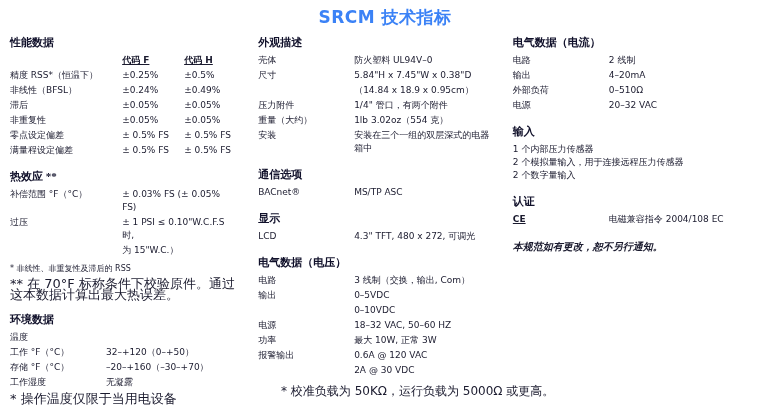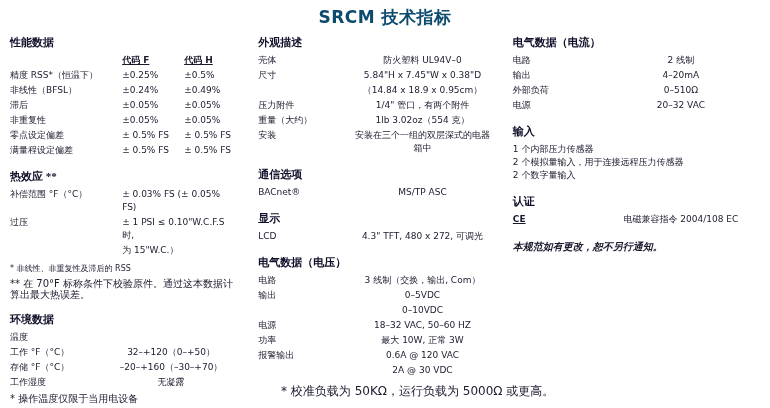--- a/index.html
+++ b/index.html
@@ -15,21 +15,21 @@
     overflow: hidden;
   }
   .page {
     position: relative;
     width: 770px;
     height: 408px;
     box-sizing: border-box;
   }
   .title {
     text-align: center;
-    color: #0c4a6e;
+    color: #3b82f6;
     font-size: 17px;
     font-weight: bold;
     padding-top: 6px;
     letter-spacing: 0.5px;
   }
   .columns {
     display: flex;
     padding: 6px 17px 0 10px;
     box-sizing: border-box;
     gap: 16px;
@@ -81,30 +81,30 @@
     line-height: 13px;
     margin-bottom: 2px;
   }
   .r2 .lbl {
     flex: 0 0 92px;
     white-space: nowrap;
     padding-right: 4px;
   }
   .r2 .val {
     flex: 1 1 auto;
-    text-align: center;
+    text-align: left;
   }
   .note {
     font-size: 8px;
     line-height: 11px;
     margin-top: 6px;
     color: #1a1a2e;
   }
   .note2 {
-    font-size: 10px;
+    font-size: 13px;
     line-height: 11px;
     margin-top: 4px;
   }
   .italic-note {
     font-style: italic;
     font-weight: bold;
     font-size: 10px;
     margin-top: 14px;
     line-height: 14px;
   }

